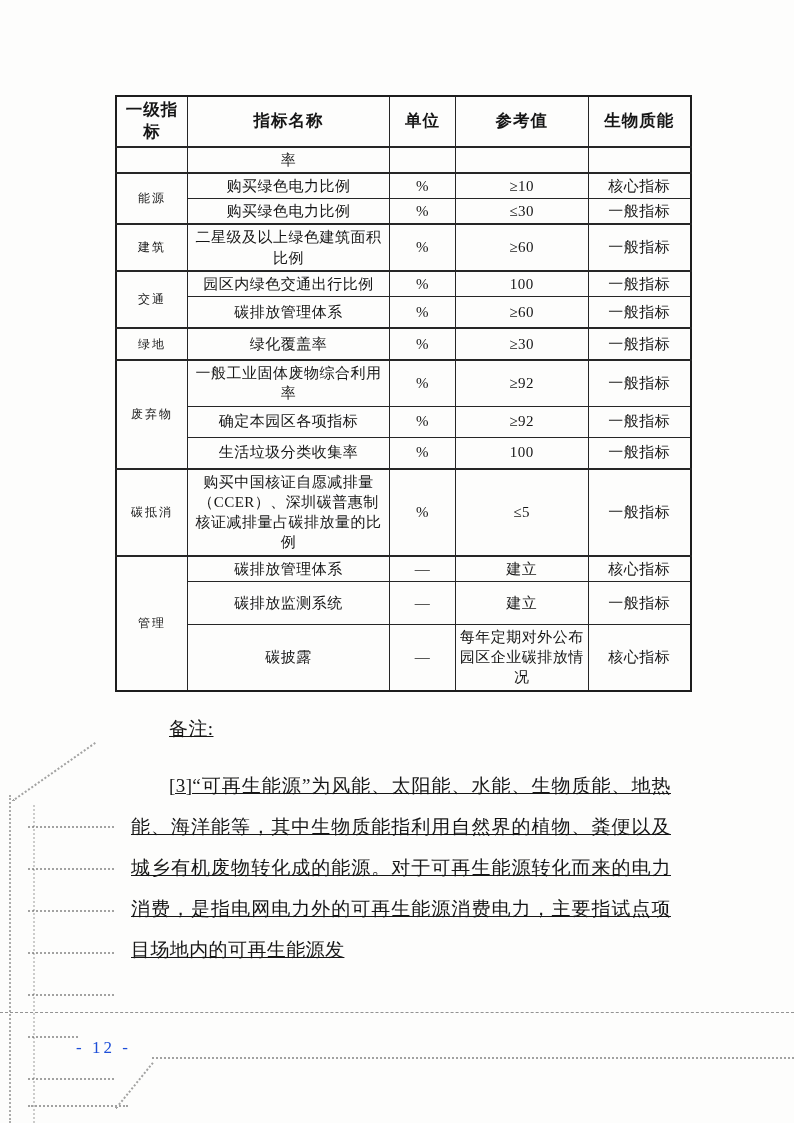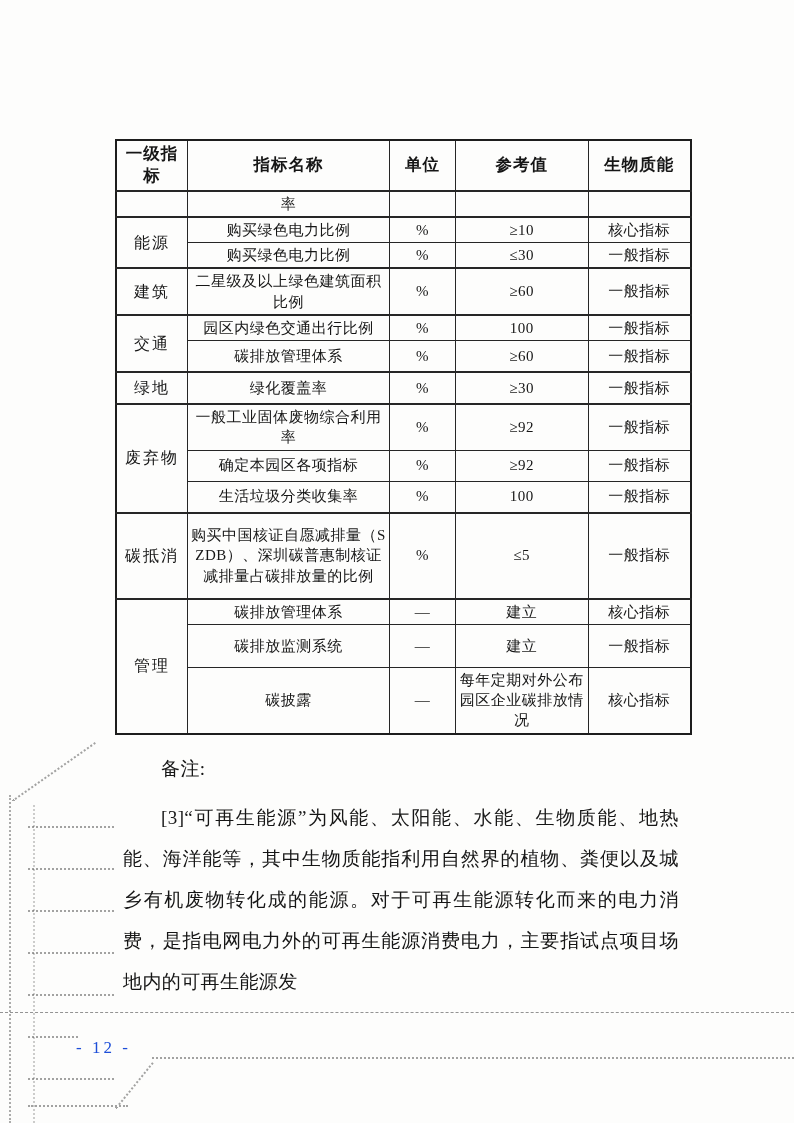--- a/index.html
+++ b/index.html
@@ -17,39 +17,38 @@
     box-sizing:border-box;
     padding:95px 102px 0 115px;
   }
   
   .ind-table{
     width:577px;
     border-collapse:collapse;
     table-layout:fixed;
     border:2.5px solid #1d1d1d;
     font-size:15px;
-    margin-top:44px;
   }
   .ind-table th,.ind-table td{
     border:1.2px solid #262626;
     text-align:center;
     vertical-align:middle;
     padding:2px 3px;
     line-height:1.35;
     letter-spacing:.5px;
     word-break:break-all;
   }
   .ind-table th{
     font-size:16.5px;
     font-weight:bold;
     height:44px;
     letter-spacing:1px;
   }
   .ind-table td.cat{
-    font-size:16px;
+    font-size:12px;
     letter-spacing:2px;
   }
   .ind-table tr.gs td{border-top-width:2.2px;}
   .ind-table thead th{border-bottom-width:2.2px;}
   .col-cat{width:12.4%;}
   .col-name{width:35.2%;}
   .col-unit{width:11.4%;}
   .col-ref{width:23.1%;}
   .col-type{width:17.9%;}
   .ind-table td.h22{height:20px;}
@@ -60,22 +59,23 @@
   
   .notes{
     width:572px;
     margin-top:13px;
     font-size:19px;
     line-height:41px;
     letter-spacing:.4px;
     text-align:justify;
   }
   .notes p{
-    margin:8px;
+    margin:16px;
     text-indent:2em;
+    text-decoration:underline;
   }
   .notes .note-label{text-indent:2em;}
   
   .page-number{
     position:absolute;
     left:76px;top:1038px;
     font-size:17px;
     letter-spacing:3px;
     color:#1d4ed8;
   }
@@ -177,21 +177,21 @@
       </tr>
       <tr>
         <td class="h28">生活垃圾分类收集率</td>
         <td class="h28">%</td>
         <td class="h28">100</td>
         <td class="h28">一般指标</td>
       </tr>
 
       <tr class="gs">
         <td class="cat">碳抵消</td>
-        <td class="h80">购买中国核证自愿减排量（SZDB）、深圳碳普惠制核证减排量占碳排放量的比例</td>
+        <td class="h80">购买中国核证自愿减排量（CCER）、深圳碳普惠制核证减排量占碳排放量的比例</td>
         <td class="h80">%</td>
         <td class="h80">≤5</td>
         <td class="h80">一般指标</td>
       </tr>
 
       <tr class="gs">
         <td class="cat" rowspan="3">管理</td>
         <td class="h22">碳排放管理体系</td>
         <td class="h22">—</td>
         <td class="h22">建立</td>

